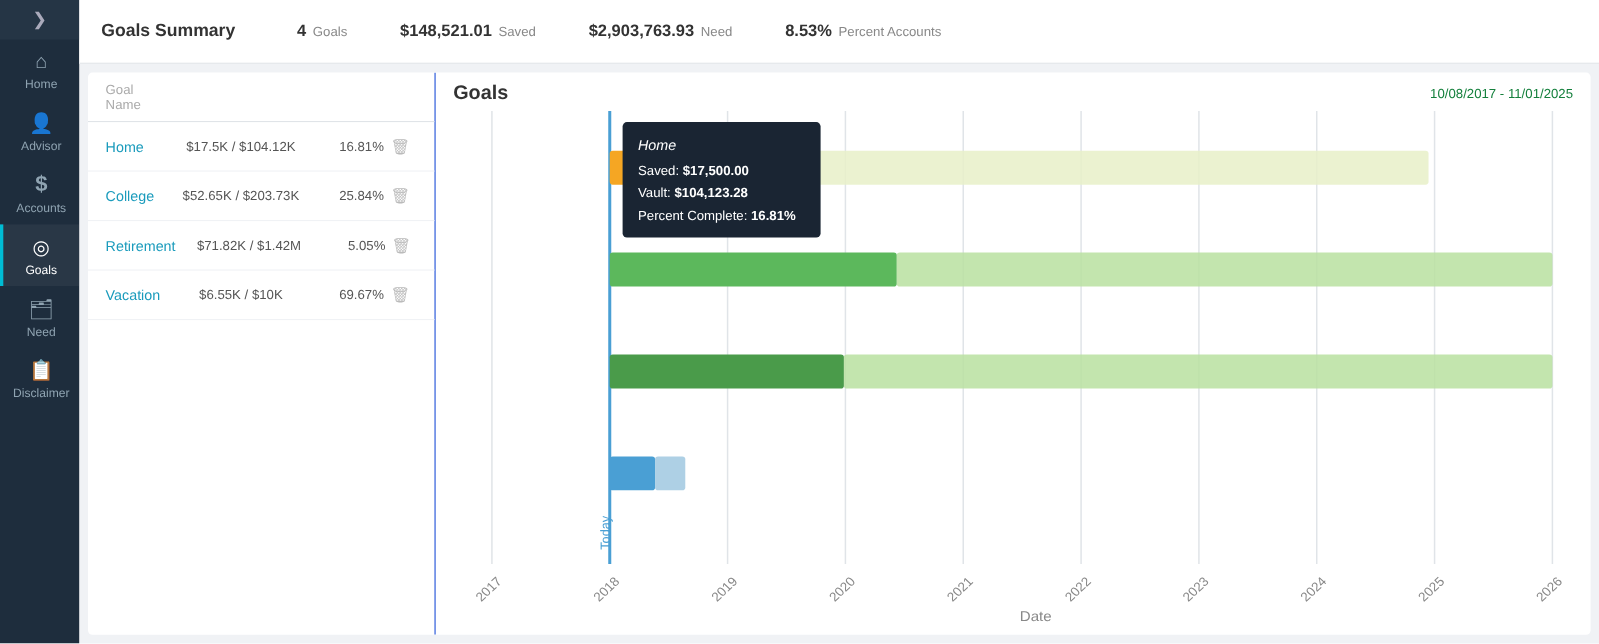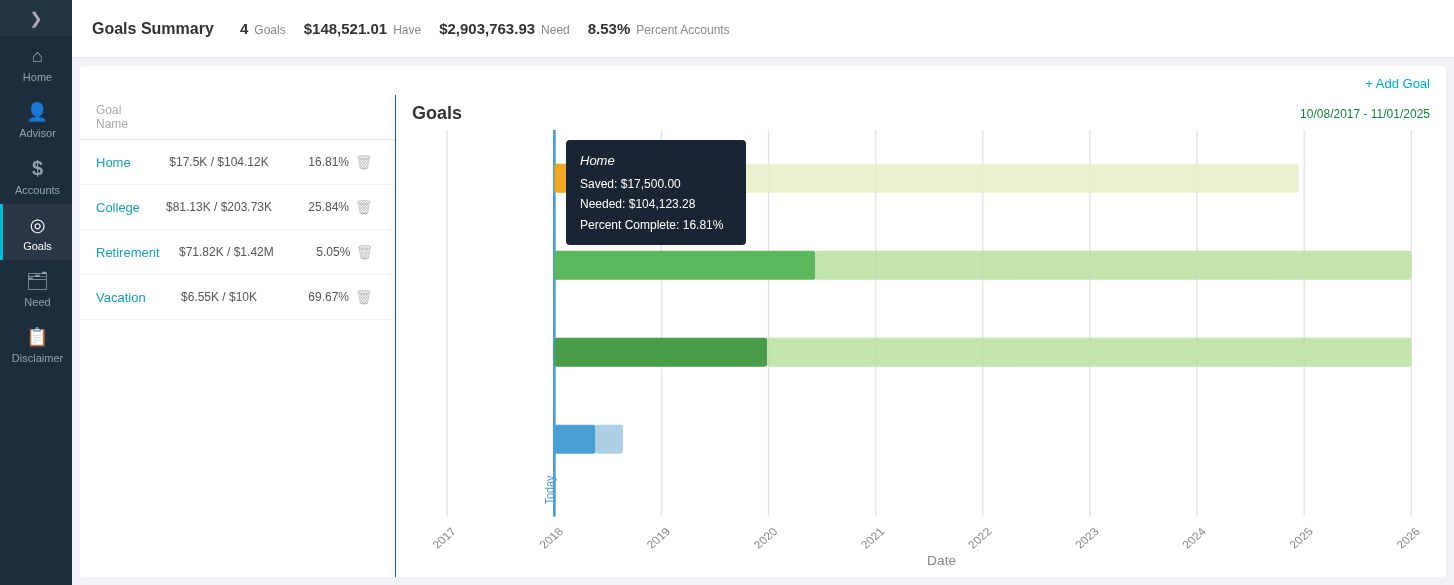--- a/index.html
+++ b/index.html
@@ -54,21 +54,21 @@
     }
 
     
     .summary-bar {
       background: #fff;
       border-bottom: 1px solid #e0e4e8;
       padding: 0 20px;
       height: 58px;
       display: flex;
       align-items: center;
-      gap: 18px;
+      gap: 48px;
       flex-shrink: 0;
     }
     .summary-title {
       font-size: 16px;
       font-weight: 600;
       color: #333;
       min-width: 130px;
     }
     .summary-stat {
       display: flex;
@@ -217,21 +217,21 @@
       font-size: 12px;
       pointer-events: none;
       line-height: 1.7;
       min-width: 180px;
     }
     .tooltip-title {
       font-style: italic;
       font-size: 13px;
       margin-bottom: 2px;
     }
-    .tooltip strong { font-weight: 400; margin-top: 37px; }
+    .tooltip strong { font-weight: 700; margin-top: 37px; }
   </style>
 </head>
 <body>
 
 <div class="sidebar">
   <div class="sidebar-toggle">
     <span>❯</span>
   </div>
   <div class="sidebar-item">
     <span class="sidebar-icon">⌂</span>
@@ -262,56 +262,53 @@
 <div class="main">
 
   <div class="summary-bar">
     <span class="summary-title">Goals Summary</span>
     <div class="summary-stat">
       <span class="summary-value">4</span>
       <span class="summary-label">Goals</span>
     </div>
     <div class="summary-stat">
       <span class="summary-value">$148,521.01</span>
-      <span class="summary-label">Have</span>
+      <span class="summary-label">Saved</span>
     </div>
     <div class="summary-stat">
       <span class="summary-value">$2,903,763.93</span>
       <span class="summary-label">Need</span>
     </div>
     <div class="summary-stat">
       <span class="summary-value">8.53%</span>
       <span class="summary-label">Percent Accounts</span>
     </div>
   </div>
 
   <div class="content">
-    <div class="add-goal-bar">
-      <a class="add-goal-link">+ Add Goal</a>
-    </div>
     <div class="content-body">
 
       <div class="goals-table">
         <div class="table-header">
           <span class="col-name">Goal Name</span>
           <span class="col-amount"></span>
           <span class="col-pct"></span>
           <span class="col-action"></span>
         </div>
 
         <div class="goal-row">
           <span class="goal-name">Home</span>
           <span class="goal-amount">$17.5K / $104.12K</span>
           <span class="goal-pct">16.81%</span>
           <span class="goal-action">🗑</span>
         </div>
 
         <div class="goal-row">
           <span class="goal-name">College</span>
-          <span class="goal-amount">$81.13K / $203.73K</span>
+          <span class="goal-amount">$52.65K / $203.73K</span>
           <span class="goal-pct">25.84%</span>
           <span class="goal-action">🗑</span>
         </div>
 
         <div class="goal-row">
           <span class="goal-name">Retirement</span>
           <span class="goal-amount">$71.82K / $1.42M</span>
           <span class="goal-pct">5.05%</span>
           <span class="goal-action">🗑</span>
         </div>
@@ -375,21 +372,21 @@
           </svg>
 
           
           <div class="tooltip" style="top:10px; left:160px;">
             <div class="tooltip-title">Home</div>
             <div>
               <span>Saved:</span>
               <strong>$17,500.00</strong>
             </div>
             <div>
-              <span>Needed:</span>
+              <span>Vault:</span>
               <strong>$104,123.28</strong>
             </div>
             <div>
               <span>Percent Complete:</span>
               <strong>16.81%</strong>
             </div>
           </div>
         </div>
       </div>
     </div>

